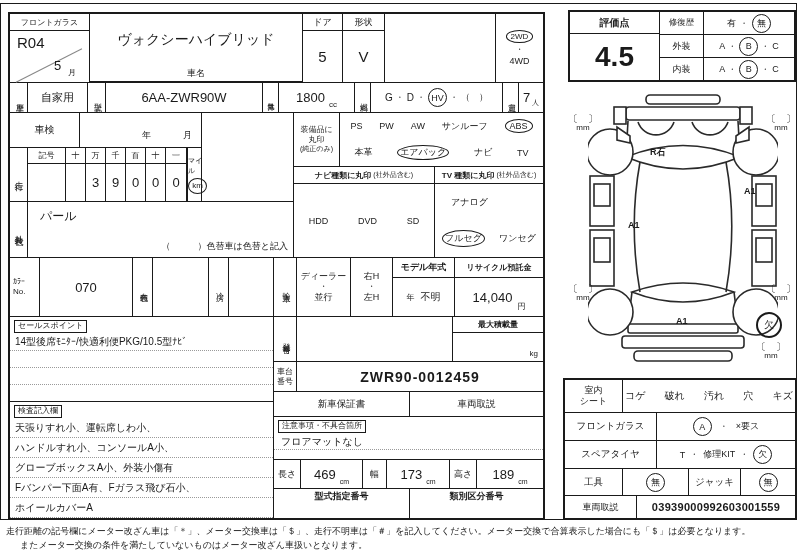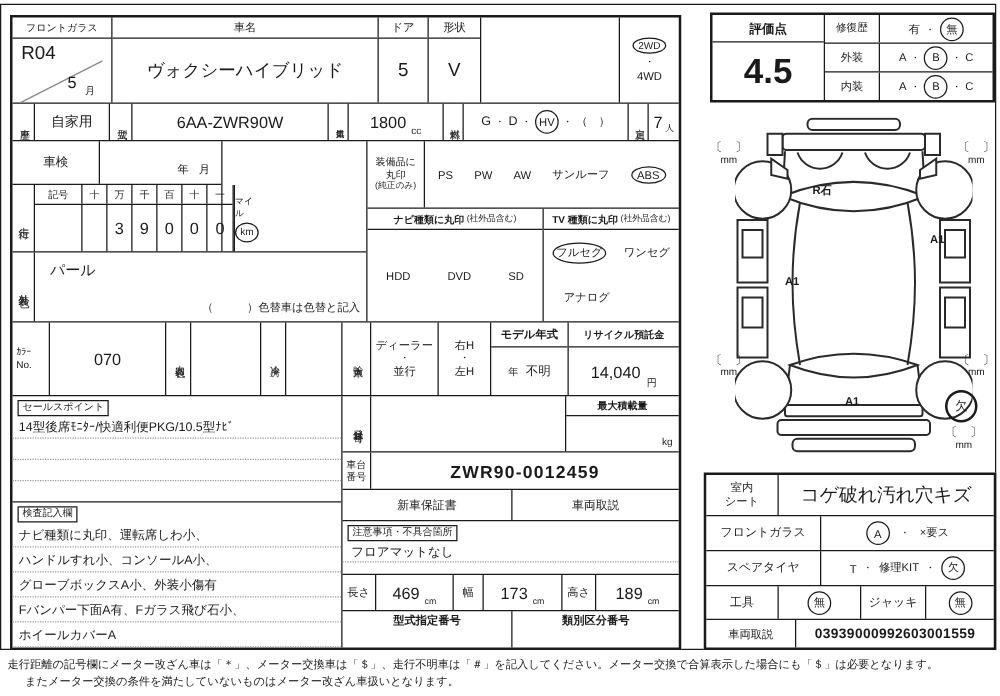--- a/index.html
+++ b/index.html
@@ -35,22 +35,22 @@
       <div class="col br" style="width:80px">
         <div class="cc bb s8" style="height:17px">フロントガラス</div>
         <div class="rel" style="flex:1">
           <div class="abs" style="left:2px;top:34px;width:74px;border-top:1px solid #888;transform:rotate(-27deg)"></div>
           <span class="abs s15" style="left:7px;top:3px">R04</span>
           <span class="abs s13" style="left:44px;top:27px">5</span>
           <span class="abs s8" style="left:58px;top:36px">月</span>
         </div>
       </div>
       <div class="col br" style="width:213px">
+        <div class="cc s14" style="flex:1">ヴォクシーハイブリッド</div>
         <div class="cc bb s9" style="height:17px">車名</div>
-        <div class="cc s14" style="flex:1">ヴォクシーハイブリッド</div>
       </div>
       <div class="col br" style="width:40px">
         <div class="cc bb s9" style="height:17px">ドア</div>
         <div class="cc s15" style="flex:1">5</div>
       </div>
       <div class="col br" style="width:42px">
         <div class="cc bb s9" style="height:17px">形状</div>
         <div class="cc s15" style="flex:1">V</div>
       </div>
       <div class="col br" style="width:111px">
@@ -90,21 +90,21 @@
       <div class="cc" style="width:24px;gap:2px">
         <span class="s13">7</span>
         <span class="s7" style="align-self:flex-end;padding-bottom:4px">人</span>
       </div>
     </div>
 
     <div class="flex bb" style="height:145px">
 
       <div class="col br" style="width:284px">
         <div class="flex bb" style="height:89px">
-          <div class="col br" style="width:168px">
+          <div class="col br" style="width:192px">
             <div class="flex bb" style="height:35px">
               <div class="cc br s10" style="width:70px">車検</div>
               <div class="rel" style="flex:1">
                 <span class="abs s9" style="left:62px;bottom:5px">年</span>
                 <span class="abs s9" style="right:9px;bottom:5px">月</span>
               </div>
             </div>
             <div class="flex" style="flex:1">
               <div class="vt br s9" style="width:18px">走行</div>
               <div class="col" style="width:158px">
@@ -156,47 +156,55 @@
           <div class="col" style="flex:1">
             <div class="flex s9" style="flex:1;align-items:center;justify-content:space-around;padding:0 2px">
               <span>PS</span>
               <span>PW</span>
               <span>AW</span>
               <span>サンルーフ</span>
               <span class="circ c2">
                   <span>ABS</span>
                 </span>
             </div>
+            <div class="flex s9" style="flex:1;align-items:center;justify-content:space-around;padding:0 2px">
+              <span>本革</span>
+              <span class="circ" style="padding:0 2px">
+                  <span>エアバック</span>
+                </span>
+              <span>ナビ</span>
+              <span>TV</span>
+            </div>
           </div>
         </div>
         <div class="flex" style="flex:1">
           <div class="col br" style="width:141px">
             <div class="cc bb" style="height:17px;gap:2px">
               <span class="s8 bold">ナビ種類に丸印</span>
               <span class="s7">(社外品含む)</span>
             </div>
             <div class="flex s9" style="flex:1;align-items:center;justify-content:space-around">
               <span>HDD</span>
               <span>DVD</span>
               <span>SD</span>
             </div>
           </div>
           <div class="col" style="flex:1">
             <div class="cc bb" style="height:17px;gap:2px">
               <span class="s8 bold">TV 種類に丸印</span>
               <span class="s7">(社外品含む)</span>
             </div>
+            <div class="flex s9" style="flex:1;align-items:center;padding-left:16px">
+              <span>アナログ</span>
+            </div>
             <div class="flex s9" style="flex:1;align-items:center;justify-content:space-around">
               <span class="circ" style="padding:1px 2px">
                   <span>フルセグ</span>
                 </span>
               <span>ワンセグ</span>
-            </div>
-            <div class="flex s9" style="flex:1;align-items:center;padding-left:16px">
-              <span>アナログ</span>
             </div>
           </div>
         </div>
       </div>
     </div>
 
     <div class="flex bb" style="height:59px">
       <div class="col br s8" style="width:30px;justify-content:center;padding-left:3px;line-height:1.3">
         <span>ｶﾗｰ</span>
         <span>No.</span>
@@ -238,21 +246,21 @@
       <div class="col br" style="width:264px">
         <div class="col bb" style="height:85px">
           <span class="tab" style="align-self:flex-start">セールスポイント</span>
           <div class="dl s10" style="height:18px;padding:2px 0 0 5px">14型後席ﾓﾆﾀｰ/快適利便PKG/10.5型ﾅﾋﾞ</div>
           <div class="dl" style="flex:1"></div>
           <div class="dl" style="flex:1"></div>
           <div style="flex:1"></div>
         </div>
         <div class="col" style="flex:1">
           <span class="tab" style="align-self:flex-start">検査記入欄</span>
-          <div class="dl s10" style="flex:1;padding:3px 0 0 5px">ナビ種類に丸印、運転席しわ小、</div>
+          <div class="dl s10" style="flex:1;padding:3px 0 0 5px">天張りすれ小、運転席しわ小、</div>
           <div class="dl s10" style="flex:1;padding:3px 0 0 5px">ハンドルすれ小、コンソールA小、</div>
           <div class="dl s10" style="flex:1;padding:3px 0 0 5px">グローブボックスA小、外装小傷有</div>
           <div class="dl s10" style="flex:1;padding:3px 0 0 5px">Fバンパー下面A有、Fガラス飛び石小、</div>
           <div class="dl s10" style="flex:1;padding:3px 0 0 5px">ホイールカバーA</div>
         </div>
       </div>
 
       <div class="col" style="flex:1">
         <div class="flex bb" style="height:45px">
           <div class="vt br s8" style="width:23px">登録番号</div>
@@ -414,21 +422,21 @@
       <span class="s8">mm</span>
     </div>
   </div>
 
   <div class="abs col" style="left:563px;top:378px;width:234px;height:142px;border:2px solid #1a1a1a;background:#fff">
     <div class="flex bb" style="height:33px">
       <div class="col cc br s9" style="width:58px;line-height:1.25">
         <span>室内</span>
         <span>シート</span>
       </div>
-      <div class="flex" style="flex:1;align-items:center;justify-content:center;font-size:15px;padding:0 2px">
+      <div class="flex" style="flex:1;align-items:center;justify-content:space-between;font-size:10px;padding:0 2px">
         <span>コゲ</span>
         <span>破れ</span>
         <span>汚れ</span>
         <span>穴</span>
         <span>キズ</span>
       </div>
     </div>
     <div class="flex bb" style="height:28px">
       <div class="cc br" style="width:92px;font-size:9.5px">フロントガラス</div>
       <div class="cc s9" style="flex:1;gap:8px">

